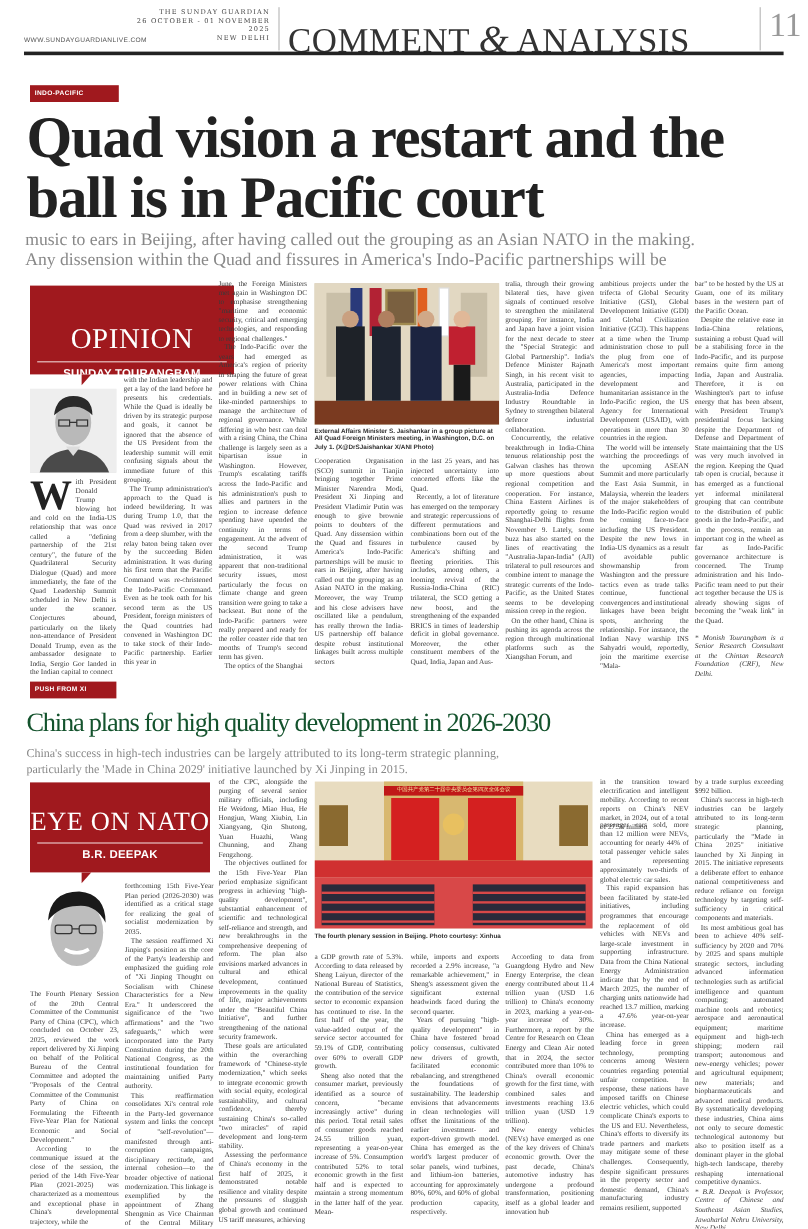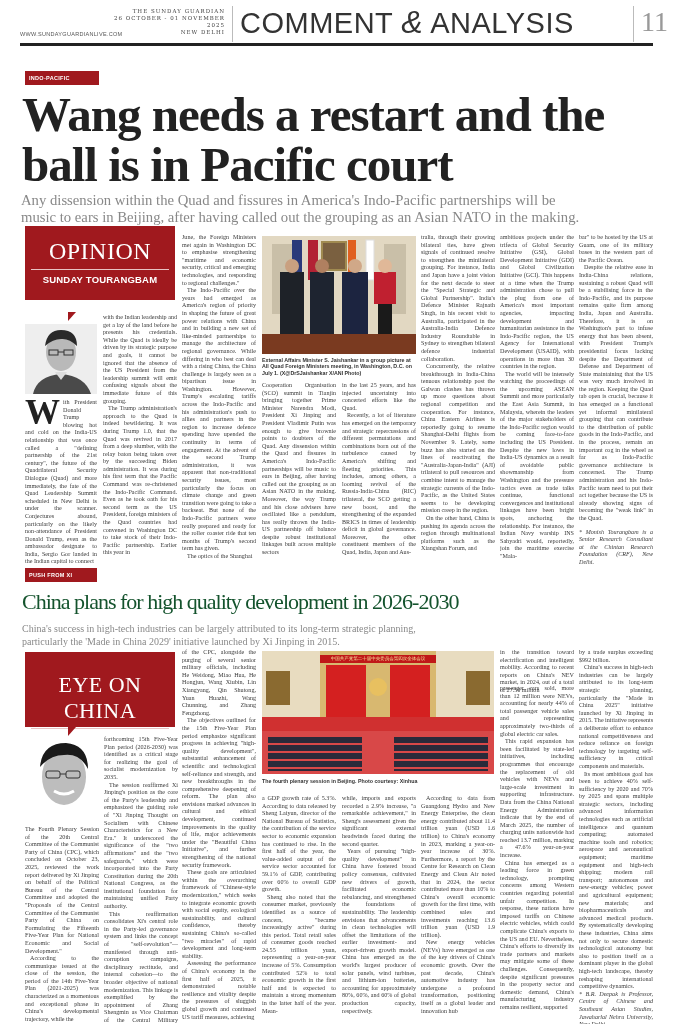--- a/index.html
+++ b/index.html
@@ -1,20 +1,20 @@
 <!DOCTYPE html>
 <html><head>
 <meta charset="utf-8">
 <style>
 *{box-sizing:border-box;margin:0;padding:0}
 body{width:673px;height:1024px;background:#fff;font-family:"Liberation Serif",serif;color:#2a2a2a;position:relative;overflow:hidden}
 .masthead-left{position:absolute;left:95px;top:8px;width:130px;text-align:right;font-size:5.5px;letter-spacing:1px;line-height:7px;font-family:"DejaVu Serif",serif;color:#444}
 .site-url{position:absolute;left:20px;top:31px;font-size:5.5px;font-family:"Liberation Sans",sans-serif;color:#555;letter-spacing:.3px}
 .mast-divider{position:absolute;left:232px;top:6px;width:1px;height:36px;background:#bbb}
-.mast-title{position:absolute;left:240px;top:6px;font-size:29px;font-family:Liberation Sans, sans-serif;color:#333;letter-spacing:.5px;line-height:32px}
+.mast-title{position:absolute;left:240px;top:16px;font-size:29px;font-family:Liberation Serif, serif;color:#333;letter-spacing:.5px;line-height:32px}
 .mast-title .amp{font-style:italic;font-size:32px}
 .mast-divider2{position:absolute;left:633px;top:6px;width:1px;height:36px;background:#bbb}
 .page-num{position:absolute;left:641px;top:6px;font-size:28px;font-family:"Liberation Serif",serif;color:#999;font-weight:normal;line-height:32px}
 .mast-rule{position:absolute;left:20px;top:43px;width:633px;height:3px;background:#222}
 .kicker{position:absolute;background:#a0191e;color:#fff;font-family:"Liberation Sans",sans-serif;font-weight:bold;font-size:5.5px;letter-spacing:.3px;padding:4px 4px;line-height:6px}
 .headline{position:absolute;font-family:"Liberation Serif",serif;color:#222;font-weight:bold;letter-spacing:-1px}
 .standfirst{position:absolute;font-family:"Liberation Serif",serif;color:#888;font-size:14.5px;line-height:17px}
 .box{position:absolute;background:#a0191e;color:#fff;text-align:center}
 .box .btitle{font-family:"Liberation Serif",serif;font-size:24px;letter-spacing:.5px}
 .box .brule{height:1px;background:#e8c2c3;margin:4px 6px}
@@ -39,29 +39,29 @@
 </div>
 <div class="site-url">WWW.SUNDAYGUARDIANLIVE.COM</div>
 <div class="mast-divider"></div>
 <div class="mast-title"><span>COMMENT</span> <span class="amp">&amp;</span> <span>ANALYSIS</span></div>
 <div class="mast-divider2"></div>
 <div class="page-num">11</div>
 <div class="mast-rule"></div>
 
 <div class="kicker" style="left:25px;top:71px;width:74px">INDO-PACIFIC</div>
 <div class="headline" style="left:22px;top:90px;font-size:49px;line-height:50px;width:640px">
-  <div>Wang needs a restart and the</div>
+  <div>Quad vision a restart and the</div>
   <div>ball is in Pacific court</div>
 </div>
 <div class="standfirst" style="left:21px;top:192px;width:640px;font-size:14.7px">
+  <div>music to ears in Beijing, after having called out the grouping as an Asian NATO in the making.</div>
   <div>Any dissension within the Quad and fissures in America's Indo-Pacific partnerships will be</div>
-  <div>music to ears in Beijing, after having called out the grouping as an Asian NATO in the making.</div>
-</div>
-
-<div class="box" style="left:25px;top:226px;width:150px;height:74px;padding-top:12px">
+</div>
+
+<div class="box" style="left:25px;top:238px;width:170px;height:74px;padding-top:32px">
   <div class="btitle">OPINION</div>
   <div class="brule"></div>
   <div class="bname">SUNDAY TOURANGBAM</div>
 </div>
 <div class="tail" style="left:68px;top:312px"></div>
 
 <div class="portrait" style="left:25px;top:324px;width:72px;height:70px">
   <svg width="72" height="70" viewBox="0 0 72 70">
     <rect width="72" height="70" fill="#eeeeee"></rect>
     <path d="M8 70 Q12 52 36 50 Q60 52 66 70 Z" fill="#4a4a4a"></path>
@@ -134,21 +134,21 @@
 </div>
 
 <div class="kicker" style="left:25px;top:568px;width:72px">PUSH FROM XI</div>
 <div class="headline" style="left:22px;top:586px;font-size:22px;line-height:32px;width:650px;font-weight:normal;color:#14532d">China plans for high quality development in 2026-2030</div>
 <div class="standfirst" style="left:22px;top:622px;width:640px;font-size:10px;line-height:13px">
   <div>China's success in high-tech industries can be largely attributed to its long-term strategic planning,</div>
   <div>particularly the 'Made in China 2029' initiative launched by Xi Jinping in 2015.</div>
 </div>
 
 <div class="box" style="left:25px;top:652px;width:150px;height:75px;padding-top:20px">
-  <div class="btitle" style="font-size:22px">EYE ON CHINA</div>
+  <div class="btitle" style="font-size:22px">EYE ON NATO</div>
   <div class="brule"></div>
   <div class="bname">B.R. DEEPAK</div>
 </div>
 <div class="tail" style="left:68px;top:727px"></div>
 
 <div class="portrait" style="left:30px;top:737px;width:68px;height:76px;background:#fff">
   <svg width="68" height="76" viewBox="0 0 68 76">
     <ellipse cx="34" cy="40" rx="22" ry="28" fill="#bdbdbd"></ellipse>
     <path d="M10 30 Q12 6 36 6 Q58 8 58 32 Q50 16 34 18 Q20 18 10 30 Z" fill="#1a1a1a"></path>
     <rect x="16" y="34" width="14" height="7" rx="2" fill="none" stroke="#333" stroke-width="1"></rect>

